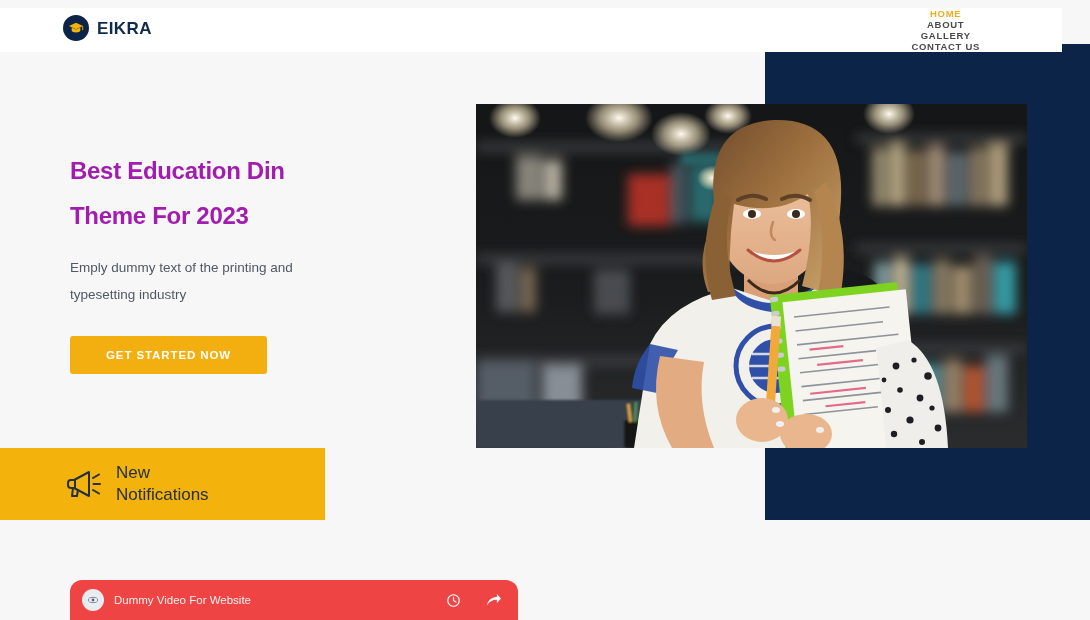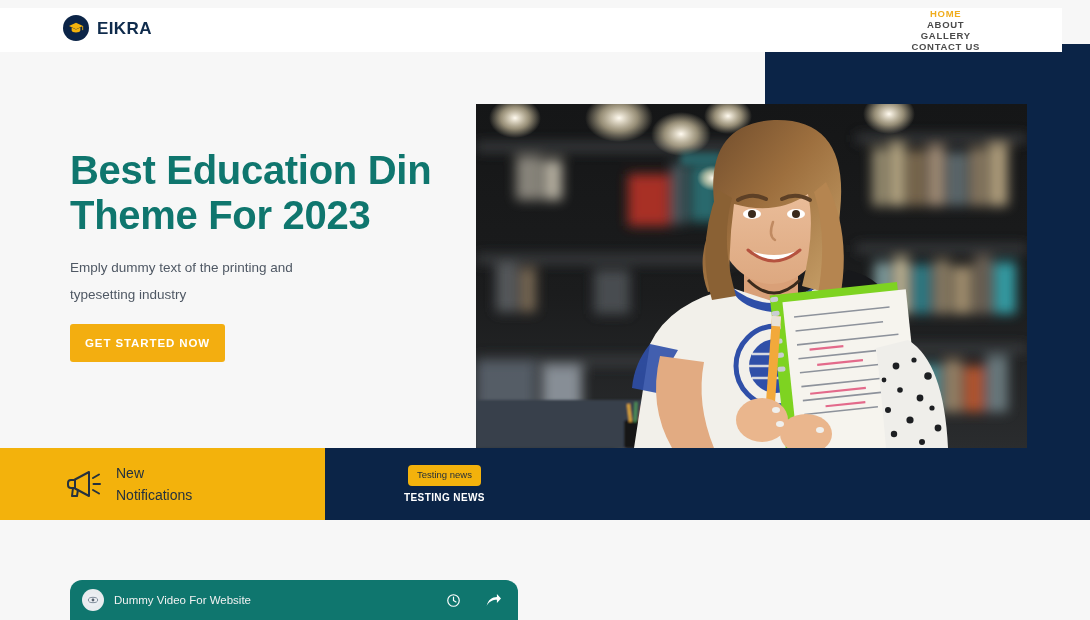--- a/index.html
+++ b/index.html
@@ -98,43 +98,43 @@
     background: #0b2447;
   }
 
   .hero-text {
     position: absolute;
     left: 70px; top: 104px;
     width: 380px;
     z-index: 5;
   }
   .hero-title {
-    font-size: 40px;
+    font-size: 24px;
     line-height: 45px;
     font-weight: bold;
-    color: #0f766e;
+    color: #a21caf;
     letter-spacing: -0.3px;
   }
   .hero-sub {
     margin-top: 16px;
     font-size: 13.5px;
     line-height: 27px;
     color: #4f5864;
     max-width: 270px;
   }
   .hero-cta {
-    margin-top: 16px;
+    margin-top: 28px;
     display: inline-block;
     background: #f3ae10;
     color: #ffffff;
     font-size: 11.5px;
     font-weight: bold;
     letter-spacing: 0.9px;
     text-transform: uppercase;
-    padding: 13px 15px;
+    padding: 13px 36px;
     border: none;
     border-radius: 3px;
     cursor: pointer;
     font-family: "Liberation Sans", sans-serif;
   }
 
   
   .hero-photo {
     position: absolute;
     left: 476px; top: 60px;
@@ -160,21 +160,21 @@
     height: 72px;
     background: #f3b20c;
     display: flex;
     align-items: center;
     padding-left: 66px;
     gap: 14px;
   }
   .notif-icon { flex: none; }
   .notif-icon svg { display: block; }
   .notif-title {
-    font-size: 14px;
+    font-size: 17px;
     line-height: 22px;
     color: #24313f;
     font-weight: normal;
   }
   .notif-right {
     flex: 1;
     height: 72px;
     background: #0b2447;
     position: relative;
   }
@@ -221,21 +221,21 @@
     width: 1090px;
     height: 100px;
     background: #f7f7f7;
   }
 
   .video {
     position: absolute;
     left: 70px; top: 580px;
     width: 448px;
     height: 40px;
-    background: #0f766e;
+    background: #ef4444;
     border-radius: 12px 12px 0 0;
     overflow: hidden;
     z-index: 25;
   }
   .video-bar {
     position: absolute;
     left: 0; top: 0;
     width: 448px;
     height: 40px;
     display: flex;
@@ -508,26 +508,20 @@
           <path d="M7 19 l-1 8 h5 l1 -6.5" fill="none" stroke="#25313e" stroke-width="2" stroke-linejoin="round"></path>
           <path d="M27 9 l6 -3.5 M27.5 15 h6.5 M27 21 l6 3.5" stroke="#25313e" stroke-width="2" stroke-linecap="round" fill="none"></path>
         </svg>
       </span>
       <div>
         <div class="notif-title">New</div>
         <div class="notif-title">Notifications</div>
       </div>
     </div>
 
-    <div class="notif-right">
-      <div class="notif-ticker">
-        <span class="notif-badge">Testing news</span>
-        <span class="notif-headline">TESTING NEWS</span>
-      </div>
-    </div>
   </div>
 
   <div class="lower"></div>
 
   <div class="video">
     <div class="video-bar">
       <span class="video-avatar">
         <svg width="14" height="14" viewBox="0 0 24 24">
           <circle cx="12" cy="12" r="11" fill="#eceff3"></circle>
           <ellipse cx="12" cy="12" rx="8" ry="4.6" fill="none" stroke="#7b8694" stroke-width="1.6"></ellipse>

